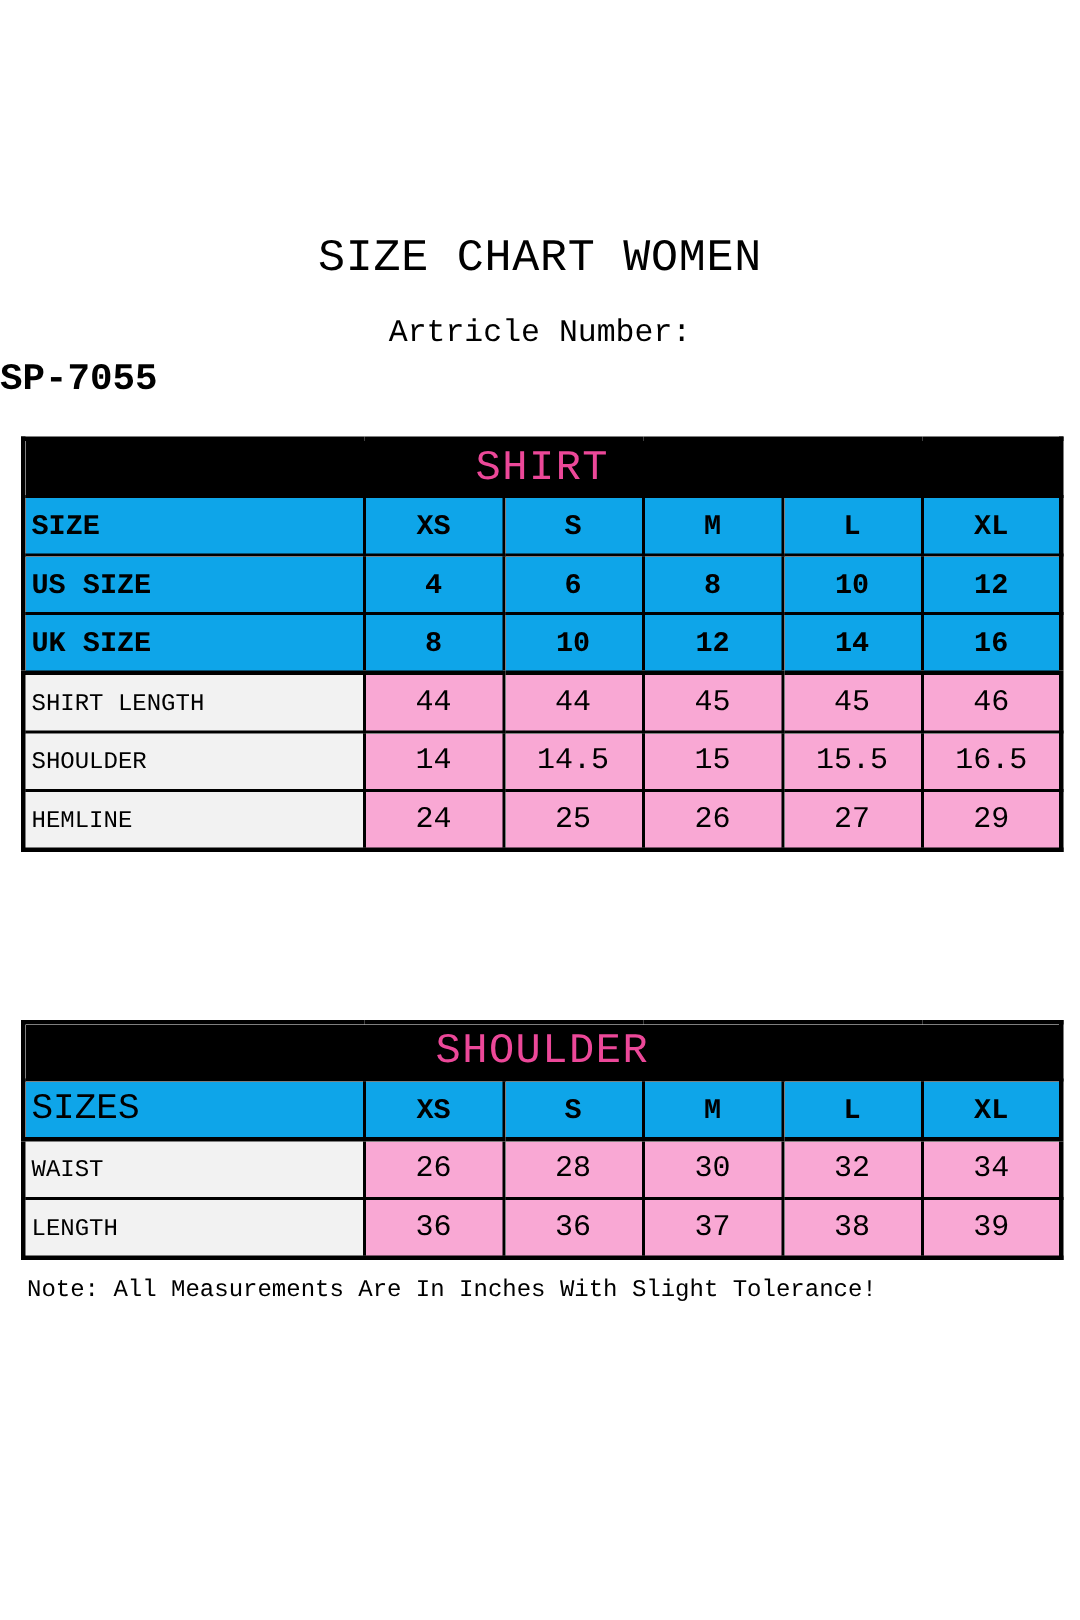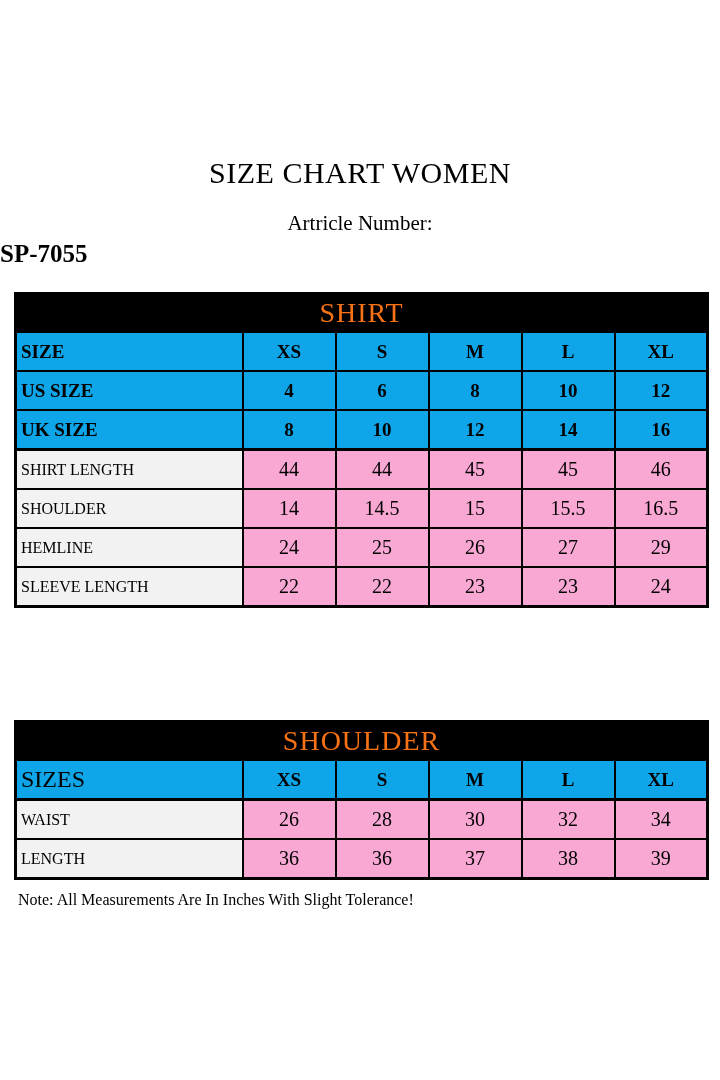--- a/index.html
+++ b/index.html
@@ -9,20 +9,21 @@
     width: 720px;
     height: 1080px;
     overflow: hidden;
     font-family: "Liberation Serif", serif;
     color: #000000;
   }
   .page {
     width: 720px;
     height: 1080px;
     position: relative;
+    font-family: Liberation Mono, monospace;
   }
   .page-title {
     margin: 0;
     padding-top: 156px;
     text-align: center;
     font-size: 30px;
     font-weight: normal;
     letter-spacing: 0.5px;
   }
   .article-label {
@@ -45,21 +46,21 @@
   }
   table.table-0 { margin-top: 24px; }
   table.table-1 { margin-top: 112px; }
   table.size-table td {
     border: 2px solid #000;
     overflow: hidden;
     white-space: nowrap;
   }
   td.band {
     background: #000000;
-    color: #f97316;
+    color: #ec4899;
     text-align: center;
     font-size: 28px;
     height: 34px;
     letter-spacing: 1px;
     border: 3px solid #000;
   }
   tr.size-row td {
     background: #0ea5e9;
     font-weight: bold;
     font-size: 19px;
@@ -160,28 +161,20 @@
           <td class="cell">16.5</td>
         </tr>
         <tr class="measure-row">
           <td class="row-label">HEMLINE</td>
           <td class="cell">24</td>
           <td class="cell">25</td>
           <td class="cell">26</td>
           <td class="cell">27</td>
           <td class="cell">29</td>
         </tr>
-        <tr class="measure-row">
-          <td class="row-label">SLEEVE LENGTH</td>
-          <td class="cell">22</td>
-          <td class="cell">22</td>
-          <td class="cell">23</td>
-          <td class="cell">23</td>
-          <td class="cell">24</td>
-        </tr>
       </tbody>
     </table>
 
   <table class="size-table table-1">
     <colgroup>
       <col style="width:227px">
       <col style="width:93px">
       <col style="width:93px">
       <col style="width:93px">
       <col style="width:93px">

